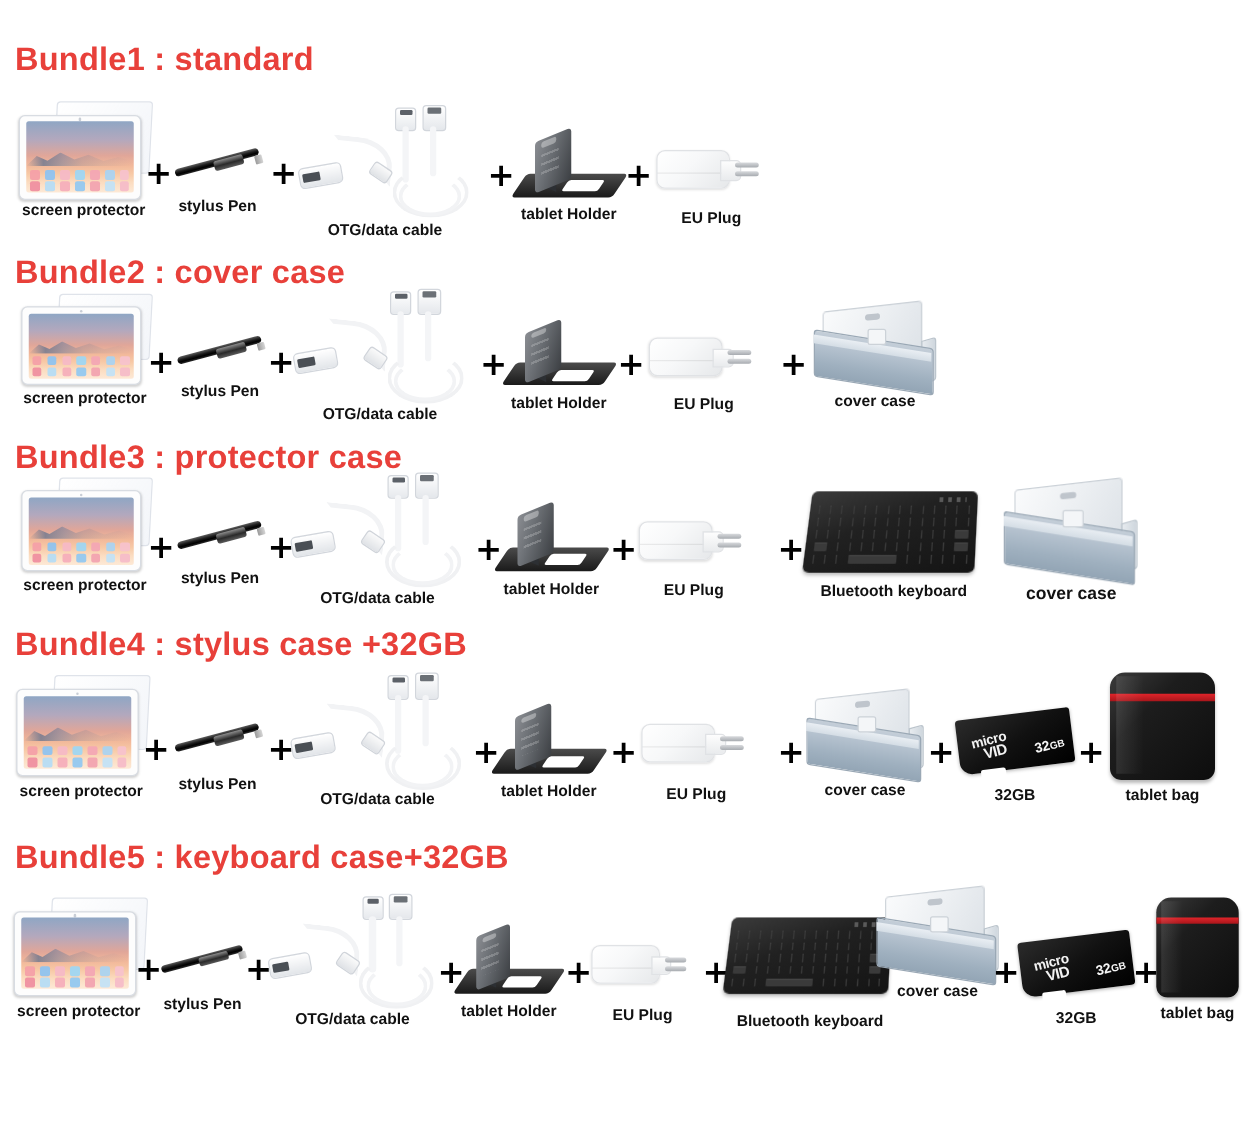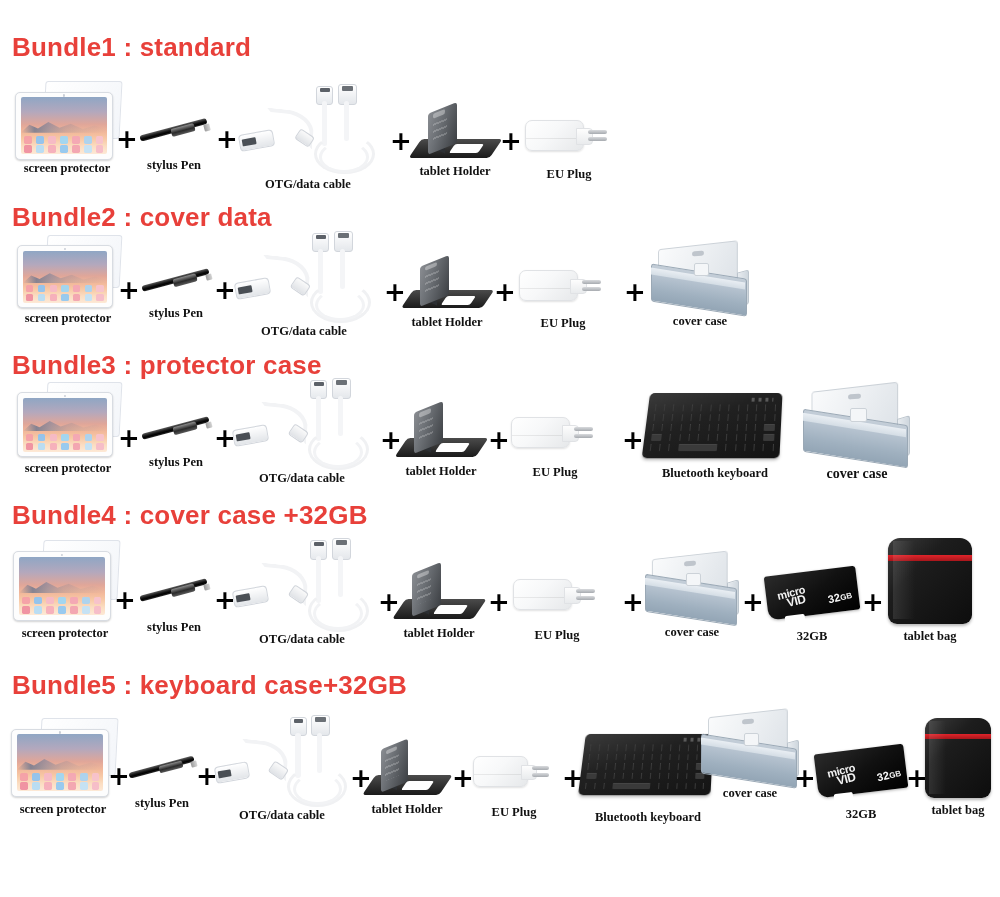--- a/index.html
+++ b/index.html
@@ -37,21 +37,20 @@
     position: relative;
     margin: 0 auto;
   }
   .item .cap {
     font-size: 12.5px;
     font-weight: bold;
     color: #111;
     white-space: nowrap;
     line-height: 1.05;
     margin-top: 2px;
-    font-family: Liberation Serif, serif;
   }
 
   .plus {
     position: absolute;
     font-size: 26px;
     font-weight: bold;
     color: #000;
     line-height: 1;
     font-family: "DejaVu Sans", sans-serif;
   }
@@ -561,21 +560,21 @@
         <div class="brick"></div>
         <div class="nose"></div>
         <div class="pin p1"></div>
         <div class="pin p2"></div>
       </div>
       <div class="cap" style="margin-top:8px;">EU Plug</div>
     </div>
   </div>
 
   <div class="bundle-row" style="top:195px;height:150px;">
-    <div class="bundle-title" style="top:7px;">Bundle2 :  cover data</div>
+    <div class="bundle-title" style="top:7px;">Bundle2 :  cover case</div>
 
     <div class="item" style="left:14px; top:47px; width:108px;">
       <div class="art tablet" style="width:102px;height:66px;">
         <div class="film"></div>
         <div class="body">
           <div class="cam"></div>
           <div class="screen">
             <div class="mtn"></div>
             <div class="icons">
               <div class="irow">
@@ -841,21 +840,21 @@
         <div class="edge"></div>
         <div class="front"></div>
         <div class="band"></div>
         <div class="clip"></div>
       </div>
       <div class="cap" style="margin-top:4px; font-size:14px;">cover case</div>
     </div>
   </div>
 
   <div class="bundle-row" style="top:495px;height:170px;">
-    <div class="bundle-title" style="top:5px;">Bundle4 :  cover case +32GB</div>
+    <div class="bundle-title" style="top:5px;">Bundle4 :  stylus case +32GB</div>
 
     <div class="item" style="left:10px; top:52px; width:110px;">
       <div class="art tablet" style="width:104px;height:74px;">
         <div class="film"></div>
         <div class="body">
           <div class="cam"></div>
           <div class="screen">
             <div class="mtn"></div>
             <div class="icons">
               <div class="irow">

